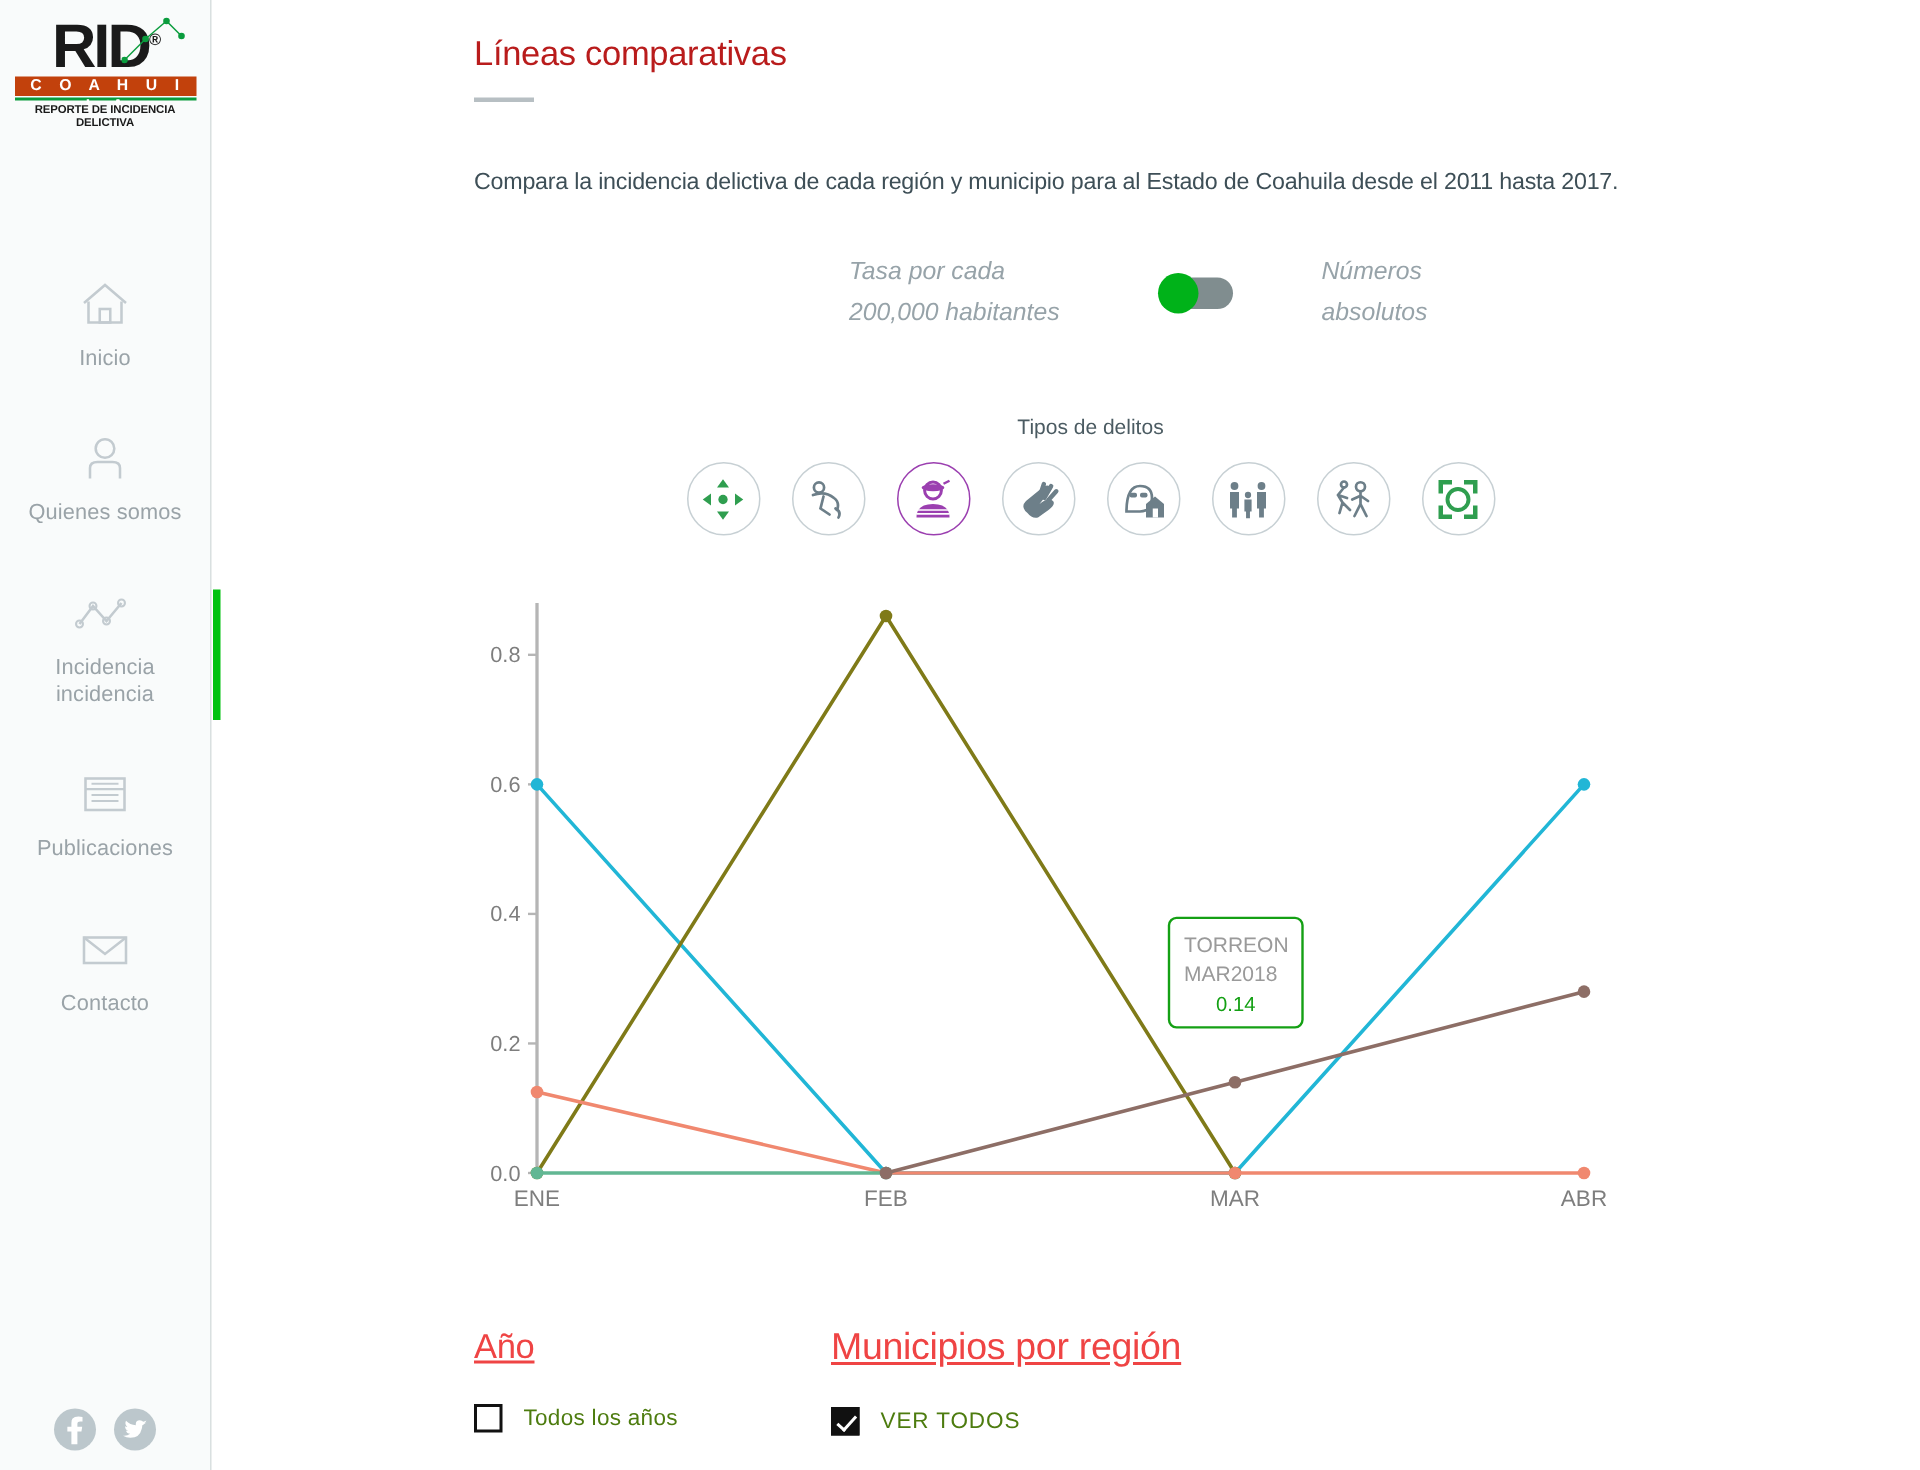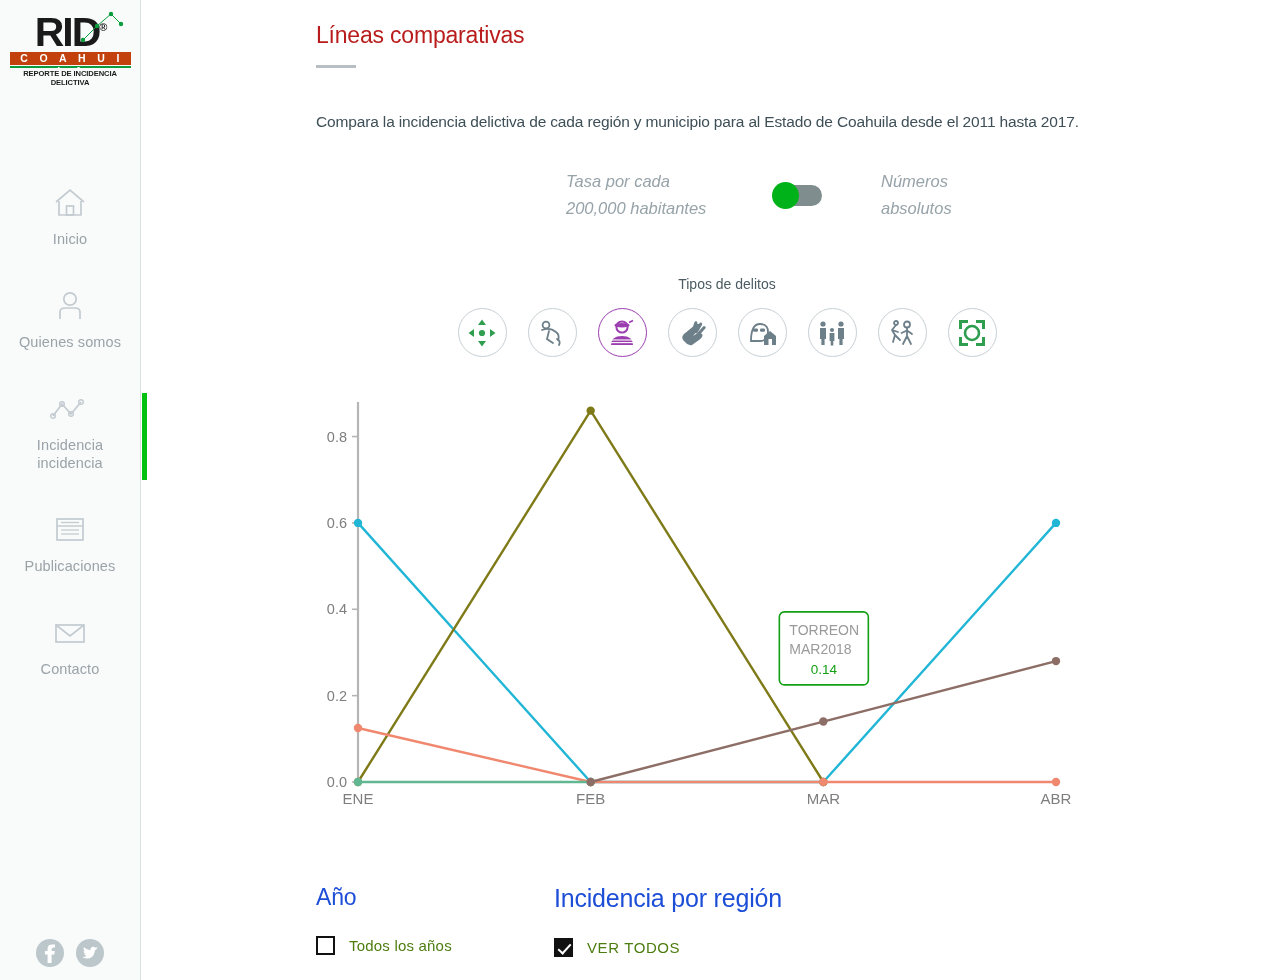--- a/index.html
+++ b/index.html
@@ -174,23 +174,24 @@
 
   
   .filters {
     position: absolute;
     left: 175px; right: 0; top: 884px;
     display: flex;
   }
   .filter-col-year { width: 238px; }
   .filter-h {
     font-size: 23px;
-    color: #1d4ed8;
+    color: #ef4444;
     font-weight: normal;
     letter-spacing: -0.2px;
+    text-decoration: underline;
   }
   .filter-h.big { font-size: 25px; }
   .check-row { display: flex; align-items: center; margin-top: 25px; cursor: pointer; }
   .box {
     width: 19px; height: 19px;
     border: 2.4px solid #111111;
     background: #ffffff;
     flex: 0 0 19px;
   }
   .box.checked {
@@ -477,21 +478,21 @@
 
     <div class="filters">
       <div class="filter-col-year">
         <div class="filter-h">Año</div>
         <div class="check-row">
           <span class="box"></span>
           <span class="check-label">Todos los años</span>
         </div>
       </div>
       <div class="filter-col-mun">
-        <div class="filter-h big">Incidencia por región</div>
+        <div class="filter-h big">Municipios por región</div>
         <div class="check-row">
           <span class="box checked"></span>
           <span class="check-label caps">VER TODOS</span>
         </div>
       </div>
     </div>
 
   </main>
 </div>
 

